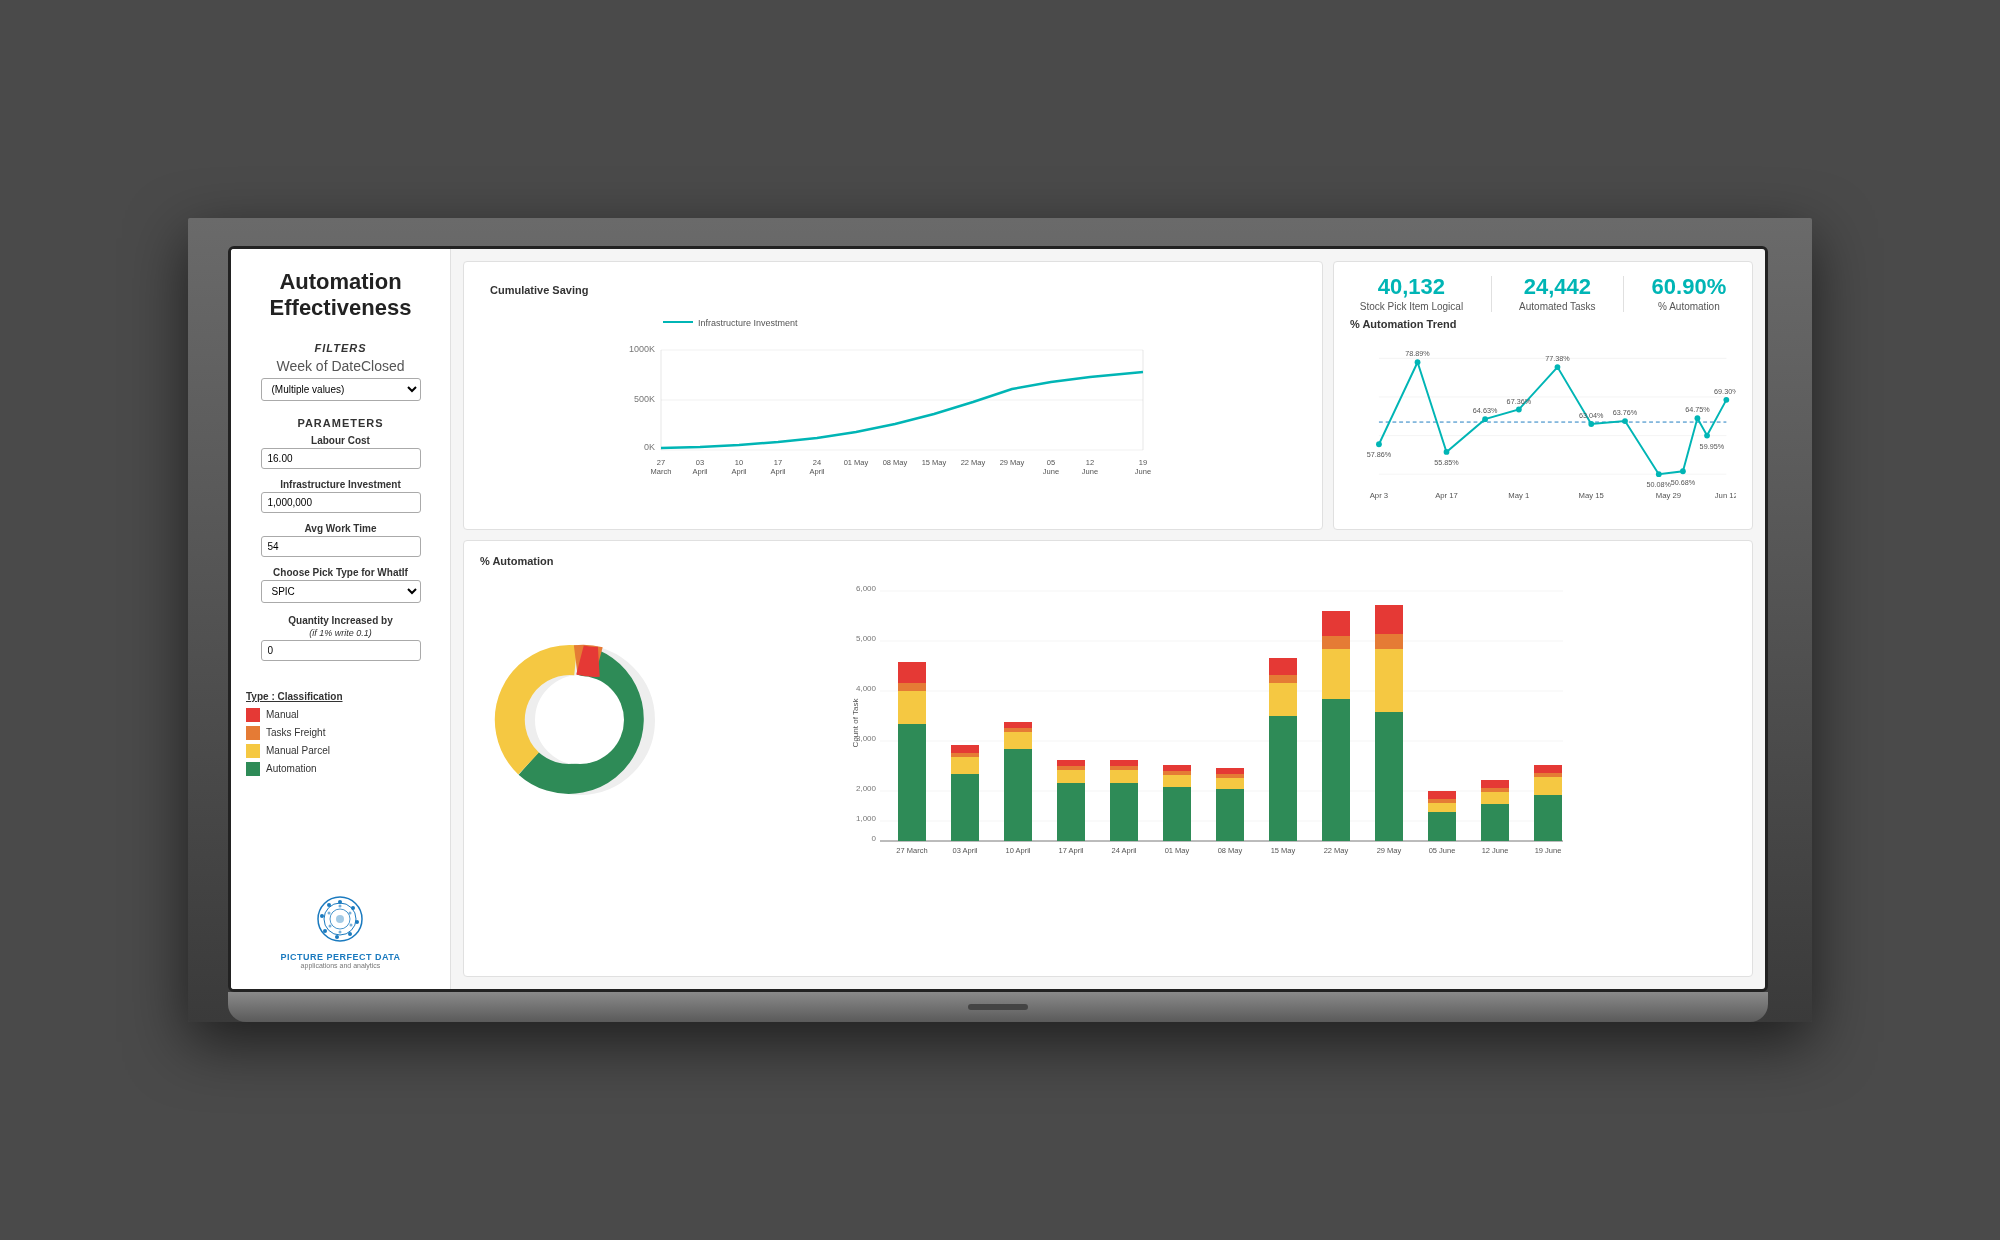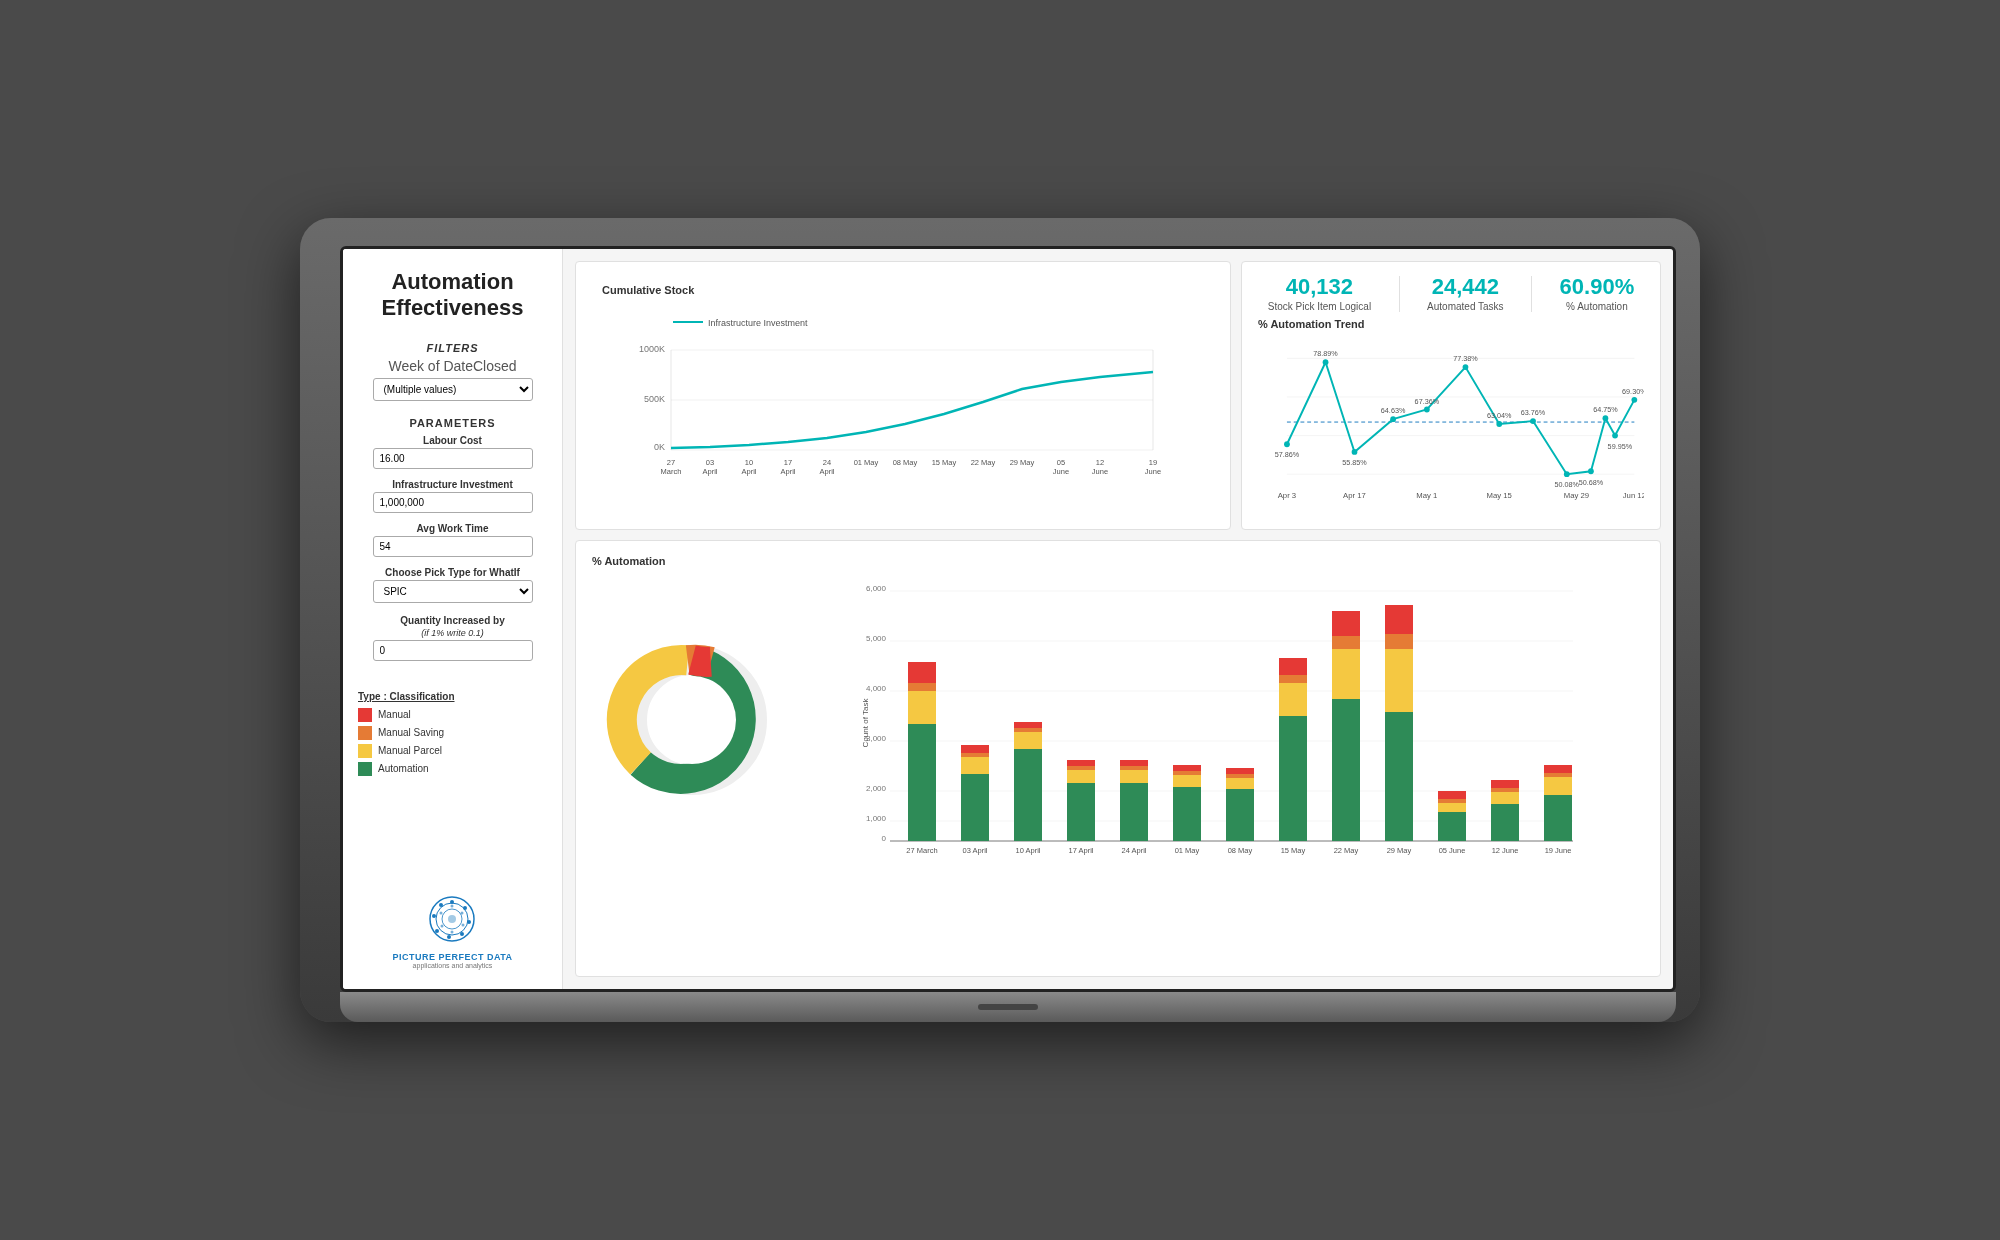--- a/index.html
+++ b/index.html
@@ -6,24 +6,24 @@
     body {
       background: #4a4a4a;
       display: flex;
       justify-content: center;
       align-items: center;
       min-height: 100vh;
       font-family: Arial, sans-serif;
     }
 
     .laptop-outer {
-      width: 1400px;
+      width: 1624px;
       background: linear-gradient(180deg, #6a6a6a 0%, #3a3a3a 100%);
-      border-radius: 31px;
-      padding: 28px 24px 0 40px;
+      border-radius: 2px;
+      padding: 28px 44px 0 40px;
       box-shadow: 0 20px 60px rgba(0,0,0,0.6);
       position: relative;
     }
 
     .laptop-screen {
       background: #fff;
       border-radius: 6px;
       overflow: hidden;
       border: 3px solid #222;
     }
@@ -312,21 +312,21 @@
         <input class="param-input" type="text" value="0" style="">
 
         <div class="legend">
           <div class="legend-title">Type : Classification</div>
           <div class="legend-item">
             <div class="legend-color" style="background:#e53935;"></div>
             <span class="legend-label">Manual</span>
           </div>
           <div class="legend-item">
             <div class="legend-color" style="background:#e57b35;"></div>
-            <span class="legend-label">Manual Saving</span>
+            <span class="legend-label">Tasks Freight</span>
           </div>
           <div class="legend-item">
             <div class="legend-color" style="background:#f5c842;"></div>
             <span class="legend-label">Manual Parcel</span>
           </div>
           <div class="legend-item">
             <div class="legend-color" style="background:#2e8b57;"></div>
             <span class="legend-label">Automation</span>
           </div>
         </div>
@@ -361,21 +361,21 @@
         </div>
       </div>
 
       <div class="main-content">
 
         <div class="top-row">
 
           <div class="kpi-card" style="flex:1.1;">
 
             <div class="chart-area">
-              <div class="chart-title">Cumulative Stock</div>
+              <div class="chart-title">Cumulative Saving</div>
               <svg width="100%" height="175" viewBox="0 0 520 175">
 
                 <line x1="30" y1="20" x2="60" y2="20" stroke="#00b5b5" stroke-width="2"></line>
                 <text x="65" y="24" font-size="9" fill="#555">Infrastructure Investment</text>
 
                 <text x="22" y="50" font-size="9" fill="#777" text-anchor="end">1000K</text>
                 <text x="22" y="100" font-size="9" fill="#777" text-anchor="end">500K</text>
                 <text x="22" y="148" font-size="9" fill="#777" text-anchor="end">0K</text>
 
                 <line x1="28" y1="48" x2="510" y2="48" stroke="#e0e0e0" stroke-width="0.5"></line>

